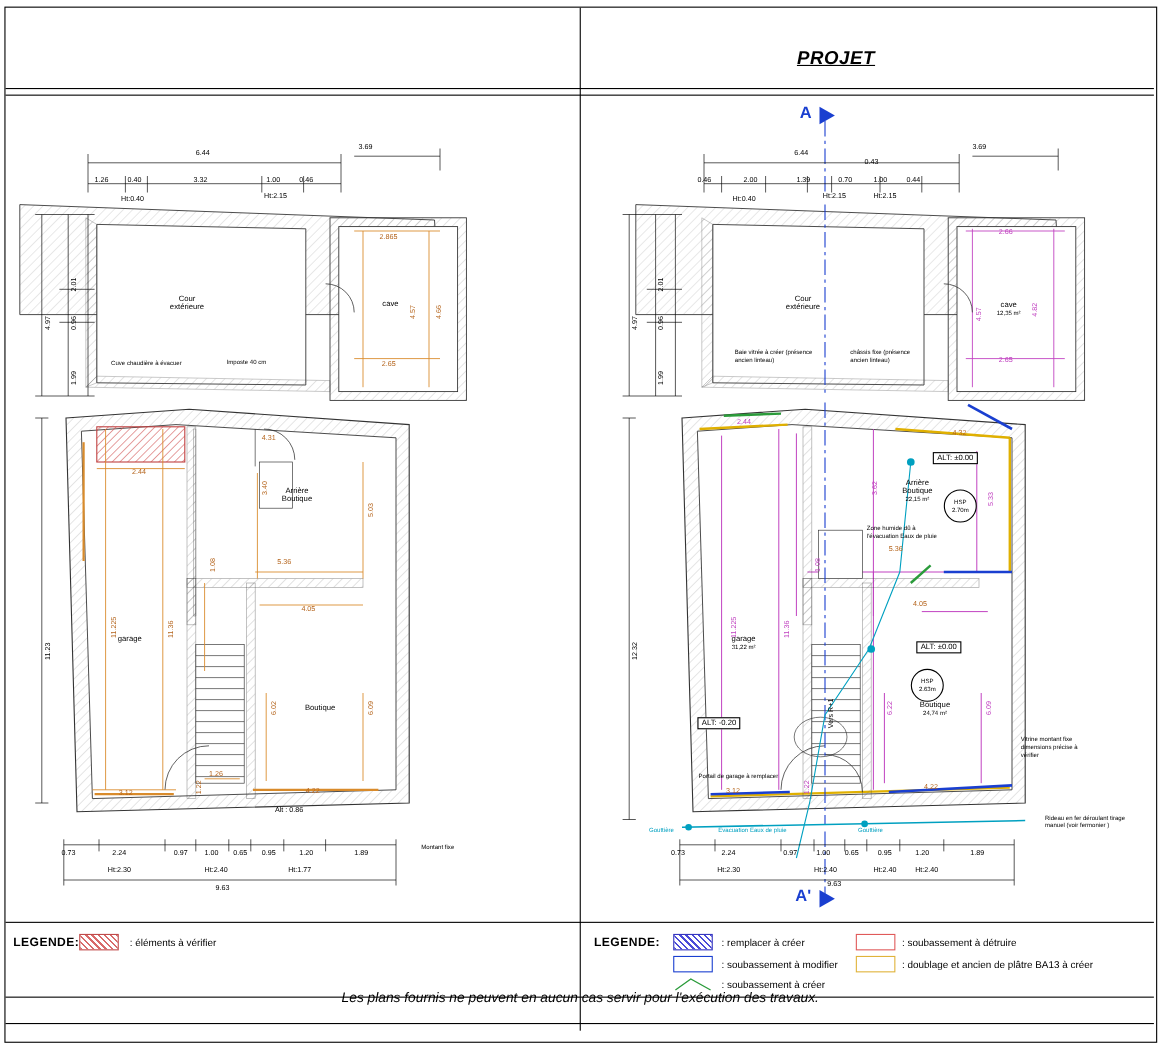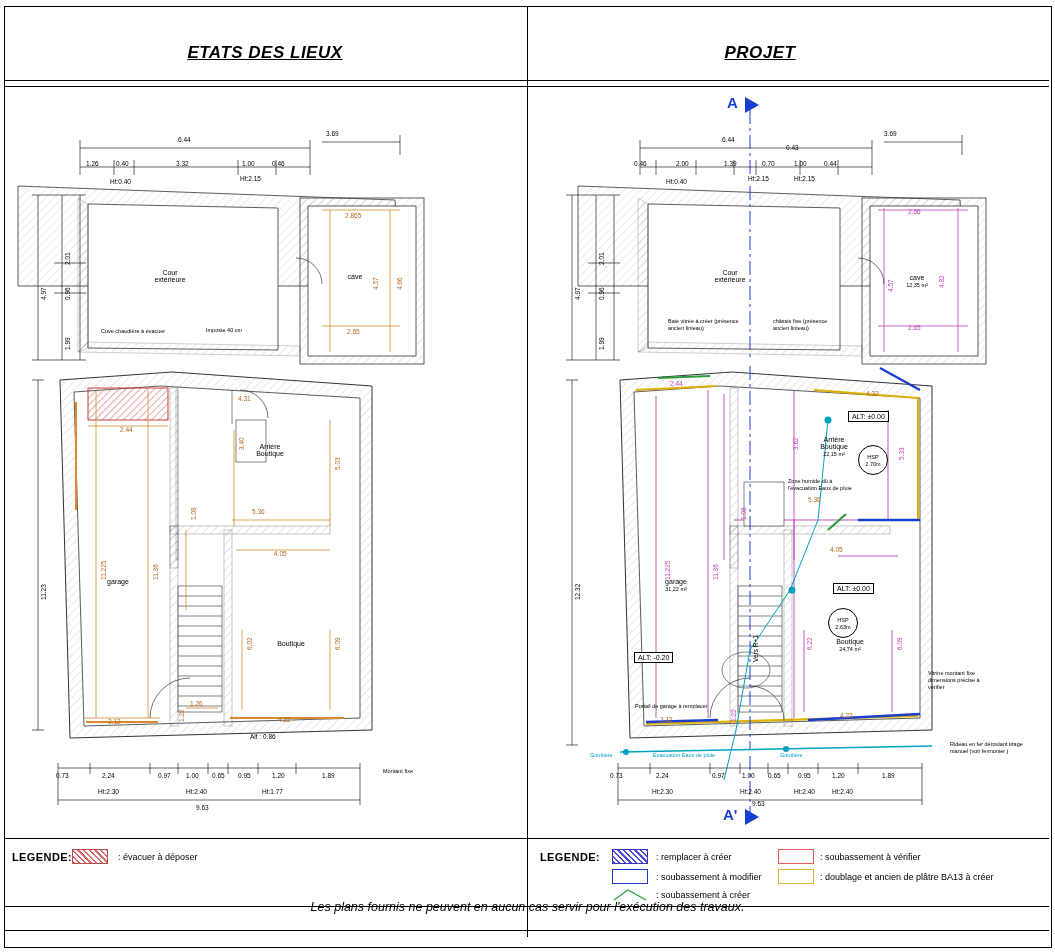--- a/index.html
+++ b/index.html
@@ -42,21 +42,20 @@
 
   <div class="hline" style="left:5px;top:80px;width:1044px;height:1px;"></div>
   <div class="hline" style="left:5px;top:86px;width:1044px;height:1px;"></div>
 
   <div class="hline" style="left:5px;top:838px;width:1044px;height:1px;"></div>
   <div class="hline" style="left:5px;top:906px;width:1044px;height:1px;"></div>
   <div class="hline" style="left:5px;top:930px;width:1044px;height:1px;"></div>
 
   <div class="vline" style="left:527px;top:7px;width:1px;height:930px;"></div>
 
-  <div class="title" style="left:130px;top:43px;width:270px;">ETATS DES LIEUX</div>
   <div class="title" style="left:660px;top:43px;width:200px;">PROJET</div>
 
   <div class="footer-note" style="left:0;top:900px;">Les plans fournis ne peuvent en aucun cas servir pour l'exécution des travaux.</div>
 
   <svg width="527" height="830" style="left:0;top:90px;">
     <defs>
       <pattern id="wallhatch" width="6" height="6" patternUnits="userSpaceOnUse" patternTransform="rotate(45)">
         <line x1="0" y1="0" x2="0" y2="6" stroke="#555" stroke-width="0.7"></line>
       </pattern>
       <pattern id="redhatch" width="5" height="5" patternUnits="userSpaceOnUse" patternTransform="rotate(45)">
@@ -463,30 +462,30 @@
   <div class="dim" style="left:832px;top:772px;">1.20</div>
   <div class="dim" style="left:882px;top:772px;">1.89</div>
   <div class="dim" style="left:652px;top:788px;">Ht:2.30</div>
   <div class="dim" style="left:740px;top:788px;">Ht:2.40</div>
   <div class="dim" style="left:794px;top:788px;">Ht:2.40</div>
   <div class="dim" style="left:832px;top:788px;">Ht:2.40</div>
   <div class="dim" style="left:752px;top:800px;">9.63</div>
 
   <div class="legend-label" style="left:12px;top:851px;">LEGENDE:</div>
   <div class="swatch sw-red" style="left:72px;top:849px;"></div>
-  <div class="legend-txt" style="left:118px;top:852px;">: évacuer à déposer</div>
+  <div class="legend-txt" style="left:118px;top:852px;">: éléments à vérifier</div>
 
   <div class="legend-label" style="left:540px;top:851px;">LEGENDE:</div>
   <div class="swatch sw-blue" style="left:612px;top:849px;"></div>
   <div class="legend-txt" style="left:656px;top:852px;">: remplacer à créer</div>
   <div class="swatch" style="left:612px;top:869px;border:1px solid #1a3fd0;background:#fff;"></div>
   <div class="legend-txt" style="left:656px;top:872px;">: soubassement à modifier</div>
   <svg width="36" height="14" style="left:612px;top:888px;">
     <path d="M2,12 L16,2 L34,12" fill="none" stroke="#2a9b3a" stroke-width="1.2"></path>
   </svg>
   <div class="legend-txt" style="left:656px;top:890px;">: soubassement à créer</div>
 
   <div class="swatch sw-red2" style="left:778px;top:849px;"></div>
-  <div class="legend-txt" style="left:820px;top:852px;">: soubassement à vérifier</div>
+  <div class="legend-txt" style="left:820px;top:852px;">: soubassement à détruire</div>
   <div class="swatch sw-yellow" style="left:778px;top:869px;"></div>
   <div class="legend-txt" style="left:820px;top:872px;">: doublage et ancien de plâtre BA13 à créer</div>
 
 </div>
 
 </body></html>

